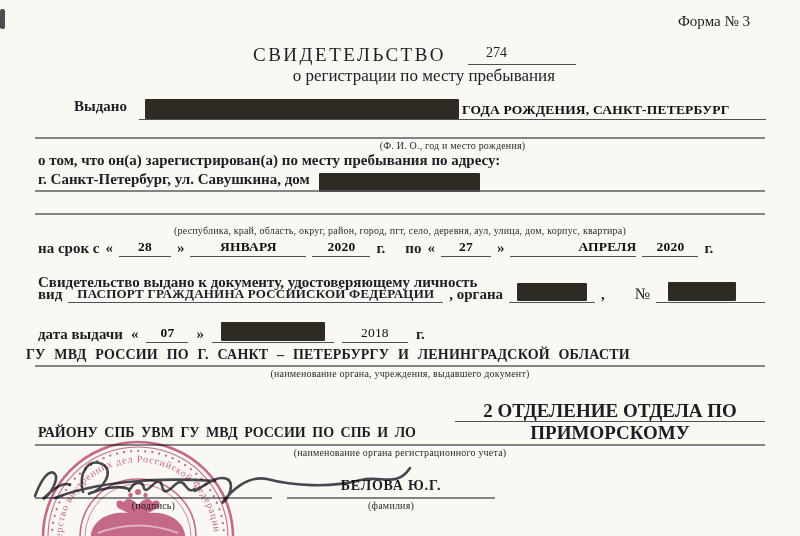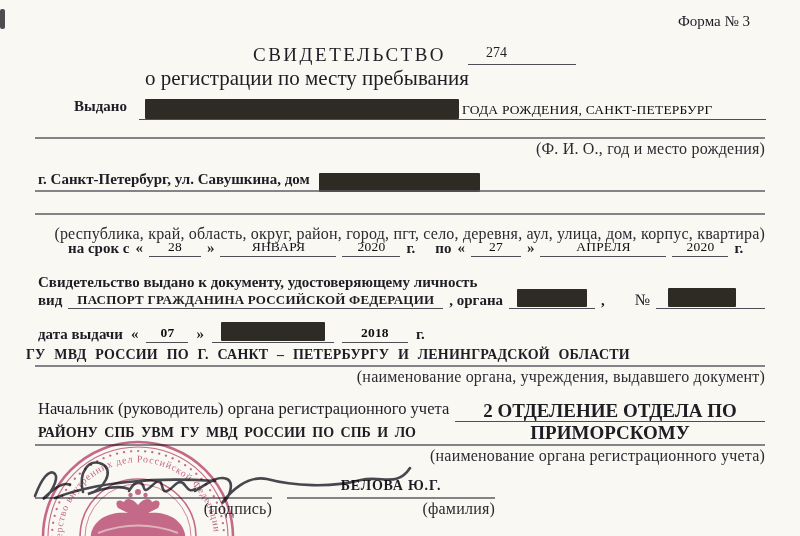--- a/index.html
+++ b/index.html
@@ -5,78 +5,79 @@
   html,body { margin:0; padding:0; background:#cfcdc7; }
   #doc {
     position:relative; width:800px; height:536px; overflow:hidden;
     background:#f9f8f3;
     font-family:"Liberation Serif","DejaVu Serif",serif;
     color:#1d1d24;
   }
   .abs { position:absolute; }
   .rule { position:absolute; height:2px; background:#5c5c63; opacity:.75; }
   .ul { border-bottom:1.6px solid #4e4e57; }
-  .cap { font-size:16px; color:#2b2b31; text-align:right; letter-spacing:.2px; }
+  .cap { font-size:10px; color:#2b2b31; text-align:center; letter-spacing:.2px; }
   .body-text { font-size:15px;font-weight:bold; }
-  .val { font-weight:400; font-size:13.5px; letter-spacing:.2px; color:#101014; }
+  .val { font-weight:700; font-size:13.5px; letter-spacing:.2px; color:#101014; }
   .redact { background:#2e2a24; border-radius:1px; }
   .cell { text-align:center; padding-bottom:1px; }
   .flexrow { display:flex; align-items:flex-end; gap:6px; }
   .smudge { position:absolute; left:0; top:9px; width:5px; height:20px; background:#2f2f33; border-radius:2px; opacity:.85; }
   #stamp-svg { mix-blend-mode:multiply; opacity:.85; }
   #sign-svg { mix-blend-mode:multiply; }
 </style>
 </head>
 <body>
 
 <div id="doc">
 
   <div class="smudge"></div>
 
   <div class="abs" style="right:50px; top:13px; font-size:15px;">Форма № 3</div>
 
   <div class="abs" style="left:253px; top:44px; font-size:19px; letter-spacing:2.5px;">СВИДЕТЕЛЬСТВО</div>
   <div class="abs ul" style="left:468px; top:45px; width:108px; height:19px;">
     <span style="display:block; padding-left:18px; font-size:14px;">274</span>
   </div>
-  <div class="abs" style="left:145px; top:66px; width:410px; text-align:left; font-size:21px;">о регистрации по месту пребывания</div>
+  <div class="abs" style="left:145px; top:66px; width:410px; text-align:right; font-size:17px;">о регистрации по месту пребывания</div>
 
   <div class="abs ul" style="left:139px; top:98px; width:627px; height:21px;"></div>
   <div class="abs body-text" style="left:74px; top:98px;">Выдано</div>
   <div class="abs redact" style="left:145px; top:99px; width:314px; height:20px;"></div>
   <div class="abs val" style="left:462px; top:102px;">ГОДА РОЖДЕНИЯ, САНКТ-ПЕТЕРБУРГ</div>
   <div class="rule" style="left:35px; top:137px; width:730px;"></div>
   <div class="abs cap" style="left:140px; top:140px; width:625px;">(Ф. И. О., год и место рождения)</div>
 
+  <div class="abs body-text" style="left:38px; top:152px;">о том, что он(а) зарегистрирован(а) по месту пребывания по адресу:</div>
   <div class="abs body-text" style="left:38px; top:171px;">г. Санкт-Петербург, ул. Савушкина, дом</div>
   <div class="abs redact" style="left:319px; top:173px; width:161px; height:19px;"></div>
   <div class="rule" style="left:35px; top:190px; width:730px;"></div>
   <div class="rule" style="left:35px; top:213px; width:730px;"></div>
   <div class="abs cap" style="left:35px; top:217px; width:730px;margin-top:8px;">(республика, край, область, округ, район, город, пгт, село, деревня, аул, улица, дом, корпус, квартира)</div>
 
-  <div class="abs flexrow" style="left:38px; top:239px; width:727px;margin-left:30px;">
+  <div class="abs flexrow" style="left:38px; top:239px; width:727px;">
     <span class="body-text">на срок с</span>
     <span class="body-text">«</span>
     <span class="cell ul val" style="width:52px;">28</span>
     <span class="body-text">»</span>
     <span class="cell ul val" style="width:116px;">ЯНВАРЯ</span>
     <span class="cell ul val" style="width:58px;">2020</span>
     <span class="body-text">г.</span>
     <span class="body-text" style="margin-left:14px;">по</span>
     <span class="body-text">«</span>
     <span class="cell ul val" style="width:50px;">27</span>
     <span class="body-text">»</span>
-    <span class="cell ul val" style="width:126px;">АПРЕЛЯ</span>
+    <span class="cell ul val" style="width:126px;text-align:right;">АПРЕЛЯ</span>
     <span class="cell ul val" style="width:56px;">2020</span>
     <span class="body-text">г.</span>
   </div>
 
   <div class="abs body-text" style="left:38px; top:274px;">Свидетельство выдано к документу, удостоверяющему личность</div>
 
-  <div class="abs flexrow" style="left:38px; top:288px; width:727px;">
+  <div class="abs flexrow" style="left:38px; top:282px; width:727px;">
     <span class="body-text">вид</span>
     <span class="cell ul" style="padding:0 9px; font-size:13px; font-weight:600; letter-spacing:.2px;">ПАСПОРТ ГРАЖДАНИНА РОССИЙСКОЙ ФЕДЕРАЦИИ</span>
     <span class="body-text">, органа</span>
     <span class="cell ul" style="width:86px;">
       <span class="redact" style="display:inline-block; width:70px; height:18px; vertical-align:bottom;"></span>
     </span>
     <span class="body-text">,</span>
     <span style="font-size:16px; margin-left:24px;">№</span>
     <span class="cell ul" style="flex:1; text-align:left;">
       <span class="redact" style="display:inline-block; width:68px; height:19px; margin-left:12px; vertical-align:bottom;"></span>
@@ -84,29 +85,28 @@
   </div>
 
   <div class="abs flexrow" style="left:38px; top:322px; gap:8px;">
     <span class="body-text">дата выдачи</span>
     <span class="body-text">«</span>
     <span class="cell ul val" style="width:42px; font-weight:600;">07</span>
     <span class="body-text">»</span>
     <span class="cell ul" style="width:122px;">
       <span class="redact" style="display:inline-block; width:104px; height:19px; vertical-align:bottom;"></span>
     </span>
-    <span class="cell ul val" style="width:66px; font-weight:700;">2018</span>
+    <span class="cell ul val" style="width:66px; font-weight:400;">2018</span>
     <span class="body-text">г.</span>
   </div>
 
   <div class="abs" style="left:26px; top:347px; font-size:14px; font-weight:700; word-spacing:5px; letter-spacing:.2px;">ГУ МВД РОССИИ ПО Г. САНКТ – ПЕТЕРБУРГУ И ЛЕНИНГРАДСКОЙ ОБЛАСТИ</div>
   <div class="rule" style="left:35px; top:365px; width:730px;"></div>
   <div class="abs cap" style="left:35px; top:368px; width:730px;">(наименование органа, учреждения, выдавшего документ)</div>
 
-  <div class="abs" style="left:38px; top:399px; font-size:16.5px;">Начальник (руководитель) органа регистрационного учета</div>
   <div class="abs ul" style="left:455px; top:400px; width:310px; height:21px; text-align:center;">
     <span style="font-size:19px; font-weight:600;">2 ОТДЕЛЕНИЕ ОТДЕЛА  ПО ПРИМОРСКОМУ</span>
   </div>
   <div class="abs" style="left:38px; top:425px; font-size:14px; font-weight:600; word-spacing:3px;">РАЙОНУ СПБ УВМ  ГУ  МВД РОССИИ  ПО СПБ  И  ЛО</div>
   <div class="rule" style="left:35px; top:444px; width:730px;"></div>
   <div class="abs cap" style="left:35px; top:447px; width:730px;">(наименование органа регистрационного учета)</div>
 
   <div class="rule" style="left:35px; top:497px; width:237px;"></div>
   <div class="abs cap" style="left:35px; top:500px; width:237px;">(подпись)</div>
   <div class="abs" style="left:287px; top:478px; width:208px; text-align:center; font-size:14px; font-weight:600; letter-spacing:.8px;">БЕЛОВА  Ю.Г.</div>

